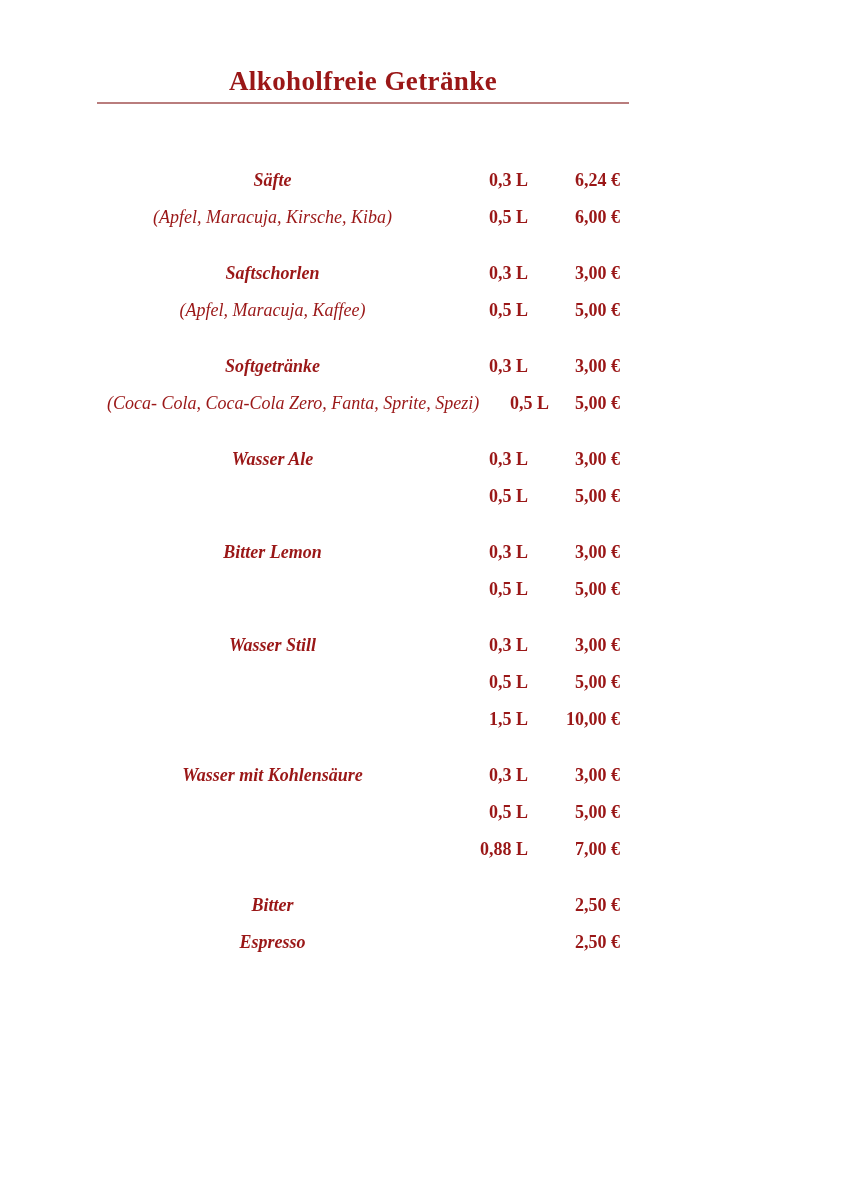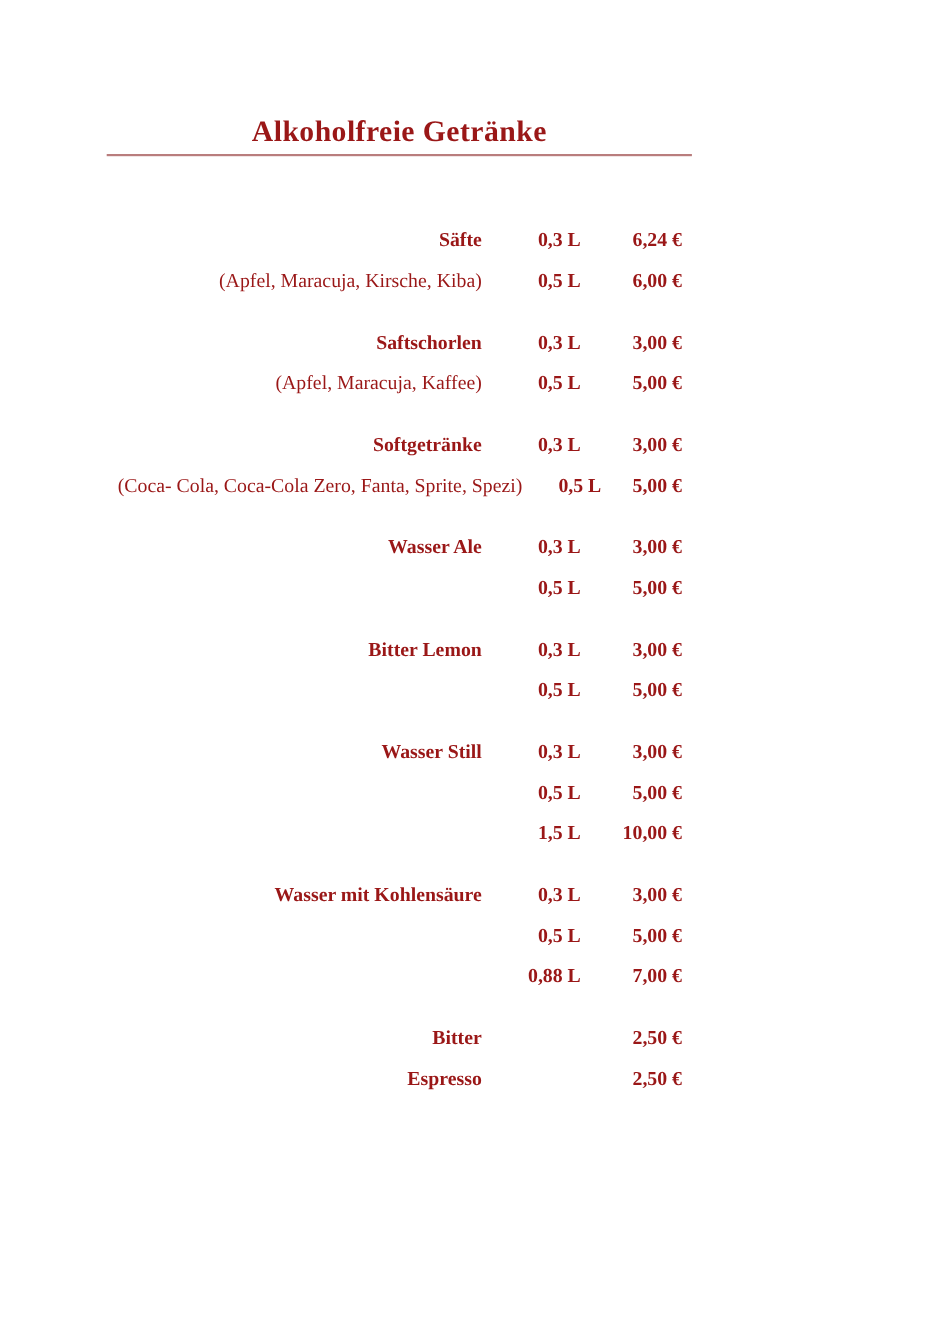--- a/index.html
+++ b/index.html
@@ -3,42 +3,42 @@
 <meta charset="utf-8">
 <style>
   * { margin: 0; padding: 0; box-sizing: border-box; }
   html, body { background: #ffffff; }
   body {
     width: 846px; height: 1200px;
     font-family: "Liberation Serif", "DejaVu Serif", serif;
     color: #9a1717;
     overflow: hidden;
   }
-  .page { width: 726px; height: 1200px; background: #ffffff; padding-top: 102px; }
+  .page { width: 726px; height: 1200px; background: #ffffff; padding-top: 64px; }
   .header { text-align: center; }
   .title {
     font-size: 27px;
     font-weight: bold;
     letter-spacing: 0.4px;
     line-height: 34px;
   }
   .rule {
     margin: 4px 97px 0 97px;
     height: 0;
     border-bottom: 2px solid #b97d7d;
   }
   .content { margin: 58px 106px 0 107px; }
   .row {
     display: flex;
     align-items: center;
     height: 37px;
     font-size: 18px;
     font-weight: bold;
   }
-  .cell-name { flex: 1; text-align: right; white-space: nowrap; }
+  .cell-name { flex: 1; text-align: center; white-space: nowrap; font-style: italic; }
   .cell-name.note { font-weight: normal; }
   .cell-size { width: 90px; text-align: right; white-space: nowrap; }
   .cell-price { width: 92px; text-align: right; white-space: nowrap; }
   .group { margin-bottom: 19px; }
 </style>
 </head>
 <body>
 
 <div class="page">
   <div class="header">

